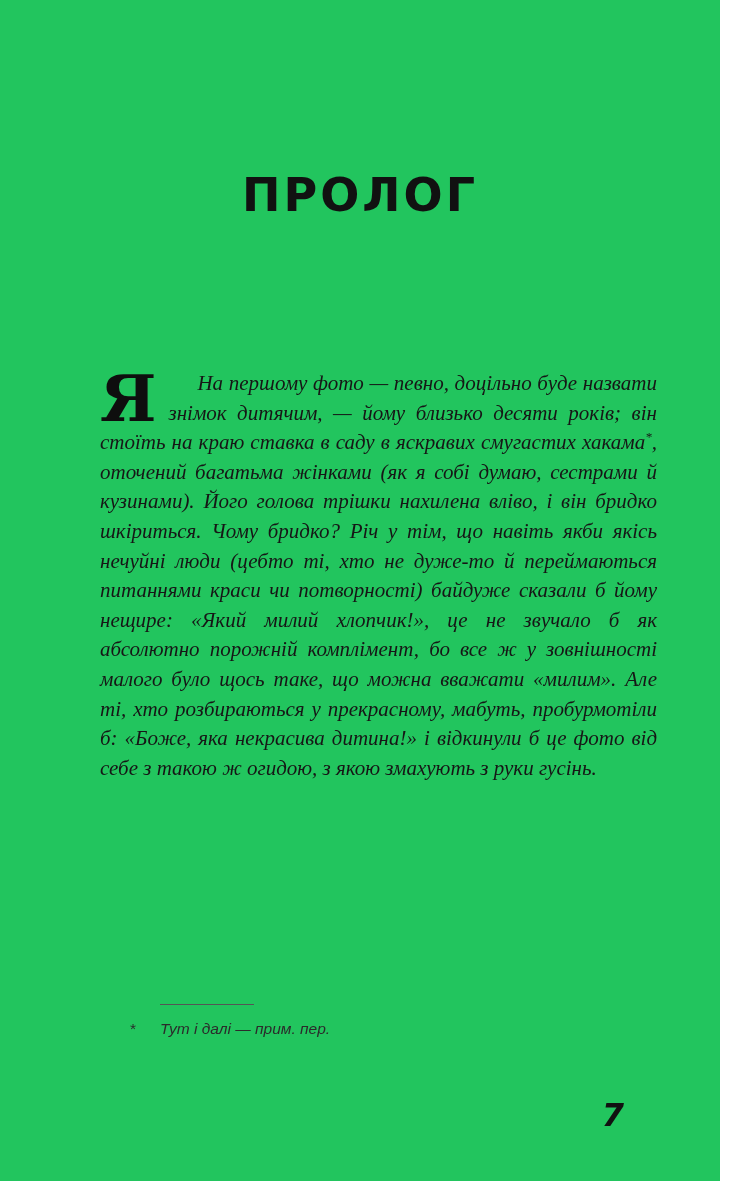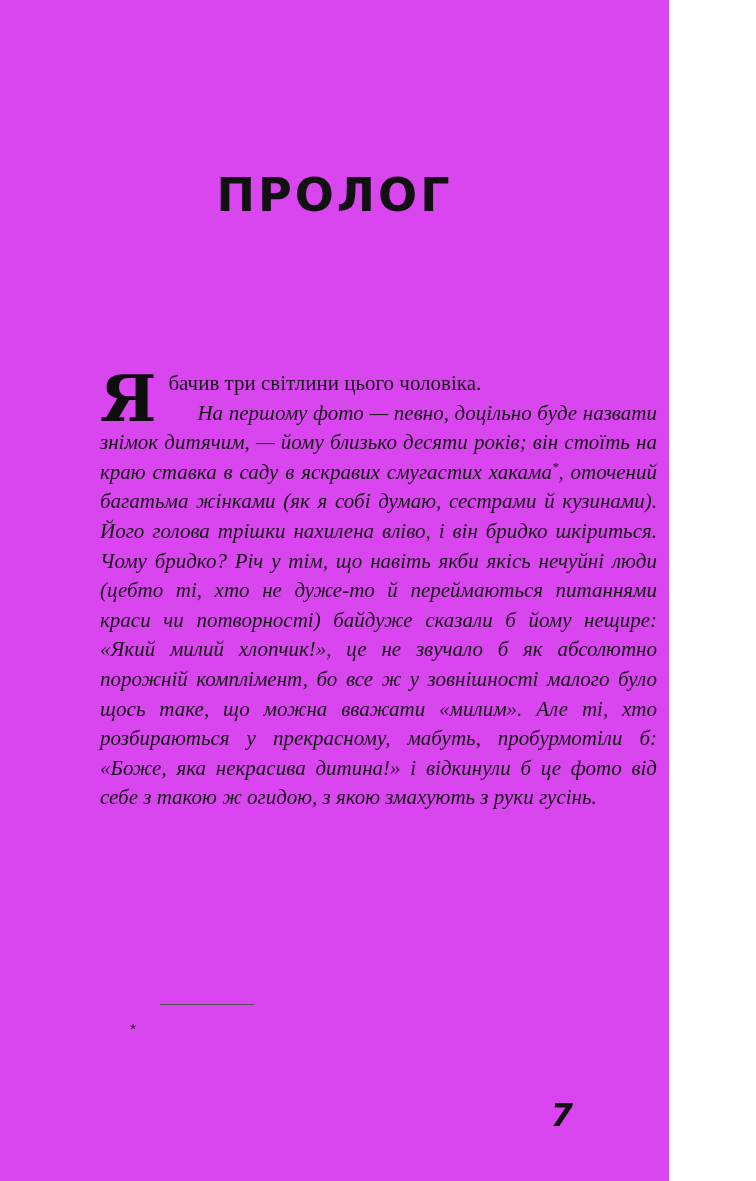--- a/index.html
+++ b/index.html
@@ -2,23 +2,23 @@
 <html><head>
 <meta charset="utf-8">
 <style>
   html, body {
     margin: 0;
     padding: 0;
     background: #ffffff;
   }
   .page {
     position: relative;
-    width: 669px;
+    width: 720px;
     height: 1181px;
-    background: #d946ef;
+    background: #22c55e;
     overflow: hidden;
     font-family: "Liberation Serif", serif;
     color: #1a1a1a;
   }
 
   
   .title {
     position: absolute;
     top: 168px;
     left: 0;
@@ -117,28 +117,28 @@
 </style>
 </head>
 <body>
 
 <div class="page">
 
   <h1 class="title">ПРОЛОГ</h1>
 
   <div class="body-text">
     <span class="dropcap">Я</span>
-    <p class="para para-first">бачив три світлини цього чоловіка.</p>
     <p class="para para-indent"><span>На першому фото — певно, доцільно буде назвати знімок дитячим, — йому близько десяти років; він стоїть на краю ставка в саду в яскравих смугастих хакама</span><sup class="fn-ref">*</sup><span>, оточений багатьма жінками (як я собі думаю, сестрами й кузинами). Його голова трішки нахилена вліво, і він бридко шкіриться. Чому бридко? Річ у тім, що навіть якби якісь нечуйні люди (цебто ті, хто не дуже-то й переймаються питаннями краси чи потворності) байдуже сказали б йому нещире: «Який милий хлопчик!», це не звучало б як абсолютно порожній комплімент, бо все ж у зовнішності малого було щось таке, що можна вважати «милим». Але ті, хто розбираються у прекрасному, мабуть, пробурмотіли б: «Боже, яка некрасива дитина!» і відкинули б це фото від себе з такою ж огидою, з якою змахують з руки гусінь.</span></p>
   </div>
 
   <div class="footnote">
     <div class="footnote-rule"></div>
     <div class="footnote-body">
       <span class="footnote-marker">*</span>
       <div class="footnote-text">
+        <span class="fn-line fn-italic">Тут і далі — прим. пер.</span>
       </div>
     </div>
   </div>
 
   <div class="page-number">7</div>
 
 </div>
 
 </body></html>

